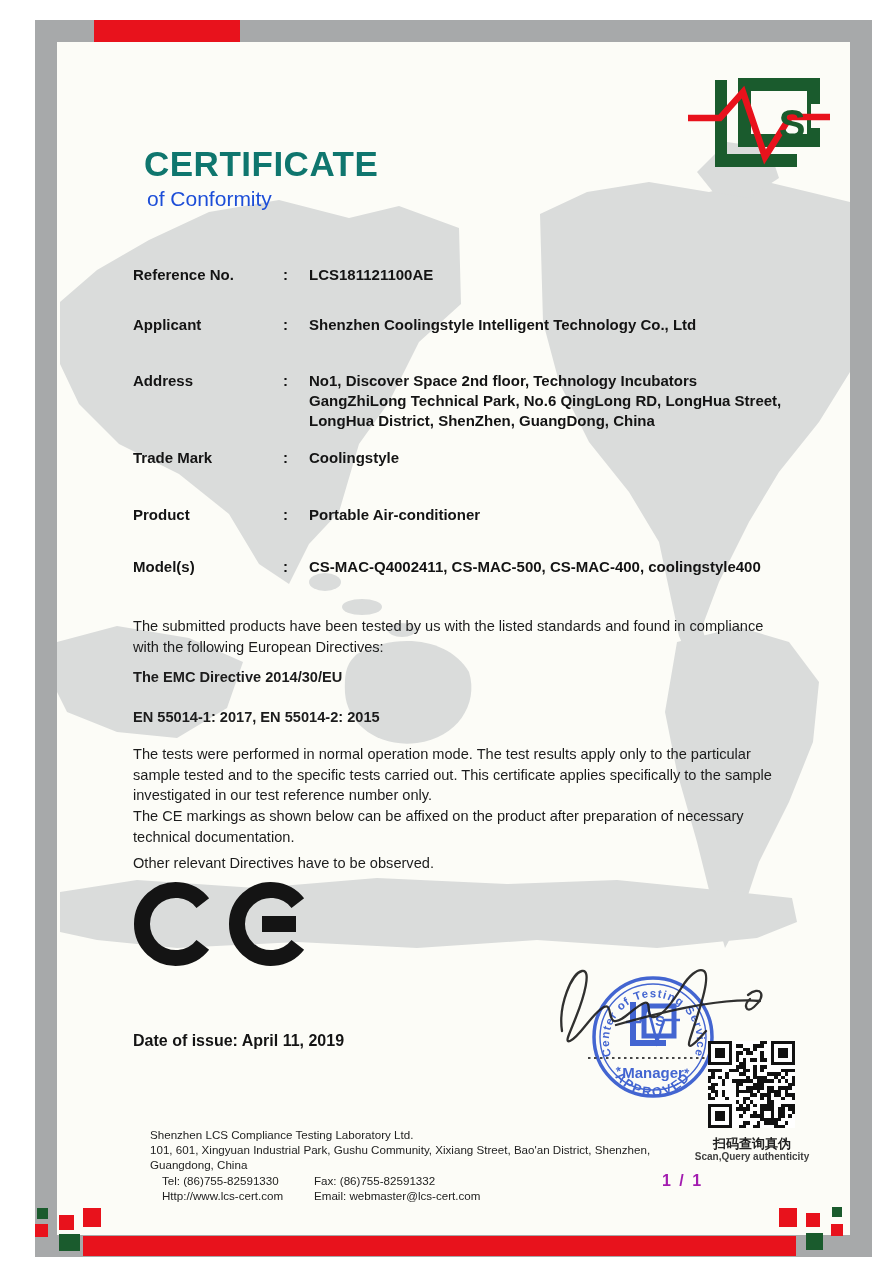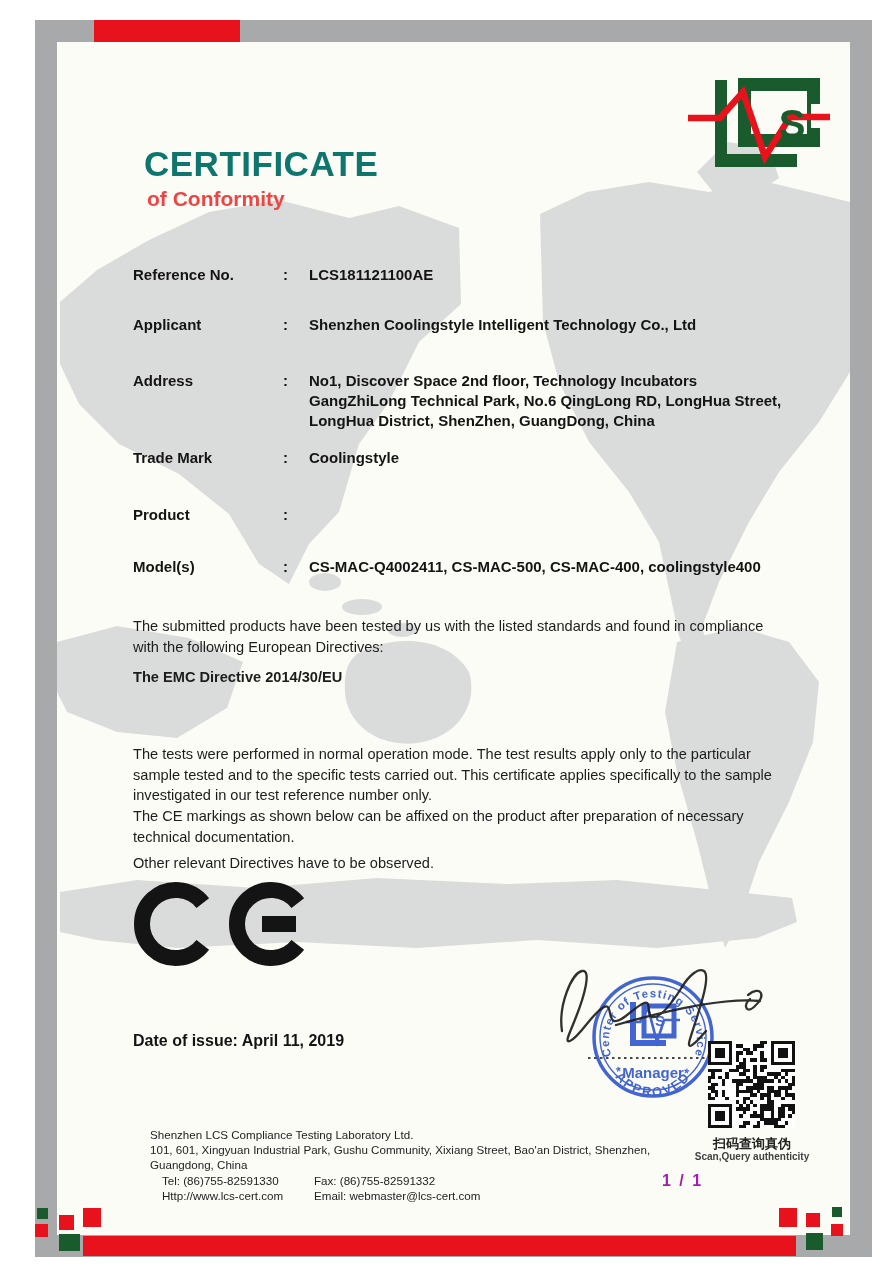--- a/index.html
+++ b/index.html
@@ -10,21 +10,21 @@
   
   .frame{background:#a7a9aa;}
   .content{left:57px;top:42px;width:793px;height:1193px;background:#fcfcf7;}
 
   
   .red{background:#e8121c;}
   .green{background:#1a5b2d;}
 
   
   .title{left:144px;top:144px;font-size:35px;font-weight:bold;letter-spacing:.5px;color:#0f766e;}
-  .subtitle{left:147px;top:187px;font-size:21px;font-weight:bold;color:#ef4444;}
+  .subtitle{left:147px;top:187px;font-size:21px;font-weight:normal;color:#1d4ed8;}
 
   
   .row{left:133px;width:670px;display:flex;font-size:15px;font-weight:bold;line-height:20px;color:#141414;}
   .row .lab{width:150px;flex:none;}
   .row .col{width:26px;flex:none;}
   .row .val{width:480px;}
 
   .para{left:133px;width:648px;font-size:14.6px;line-height:20.5px;color:#1c1c1c;}
   .bold{font-weight:bold;}
 
@@ -99,29 +99,31 @@
     <span class="val">No1, Discover Space 2nd floor, Technology Incubators GangZhiLong Technical Park, No.6 QingLong RD, LongHua Street, LongHua District, ShenZhen, GuangDong, China</span>
   </div>
   <div class="abs row" style="top:448px;">
     <span class="lab">Trade Mark</span>
     <span class="col">:</span>
     <span class="val">Coolingstyle</span>
   </div>
   <div class="abs row" style="top:505px;">
     <span class="lab">Product</span>
     <span class="col">:</span>
+    <span class="val">Portable Air-conditioner</span>
   </div>
   <div class="abs row" style="top:557px;">
     <span class="lab">Model(s)</span>
     <span class="col">:</span>
     <span class="val" style="width:520px;">CS-MAC-Q4002411, CS-MAC-500, CS-MAC-400, coolingstyle400</span>
   </div>
 
   <div class="abs para" style="top:616px;">The submitted products have been tested by us with the listed standards and found in compliance with the following European Directives:</div>
   <div class="abs para bold" style="top:667px;">The EMC Directive 2014/30/EU</div>
+  <div class="abs para bold" style="top:707px;">EN 55014-1: 2017, EN 55014-2: 2015</div>
   <div class="abs para" style="top:744px;width:656px;">The tests were performed in normal operation mode. The test results apply only to the particular sample tested and to the specific tests carried out. This certificate applies specifically to the sample investigated in our test reference number only.</div>
   <div class="abs para" style="top:806px;">The CE markings as shown below can be affixed on the product after preparation of necessary technical documentation.</div>
   <div class="abs para" style="top:853px;">Other relevant Directives have to be observed.</div>
 
   <svg class="abs" style="left:126px;top:874px;" width="190" height="100" viewBox="0 0 190 100">
     <g stroke="#141414" stroke-width="16" fill="none">
       <path d="M76.8,29.1 A34,34 0 1 0 76.8,70.9"></path>
       <path d="M171.8,29.1 A34,34 0 1 0 171.8,70.9"></path>
       <line x1="136" y1="50" x2="170" y2="50"></line>
     </g>

